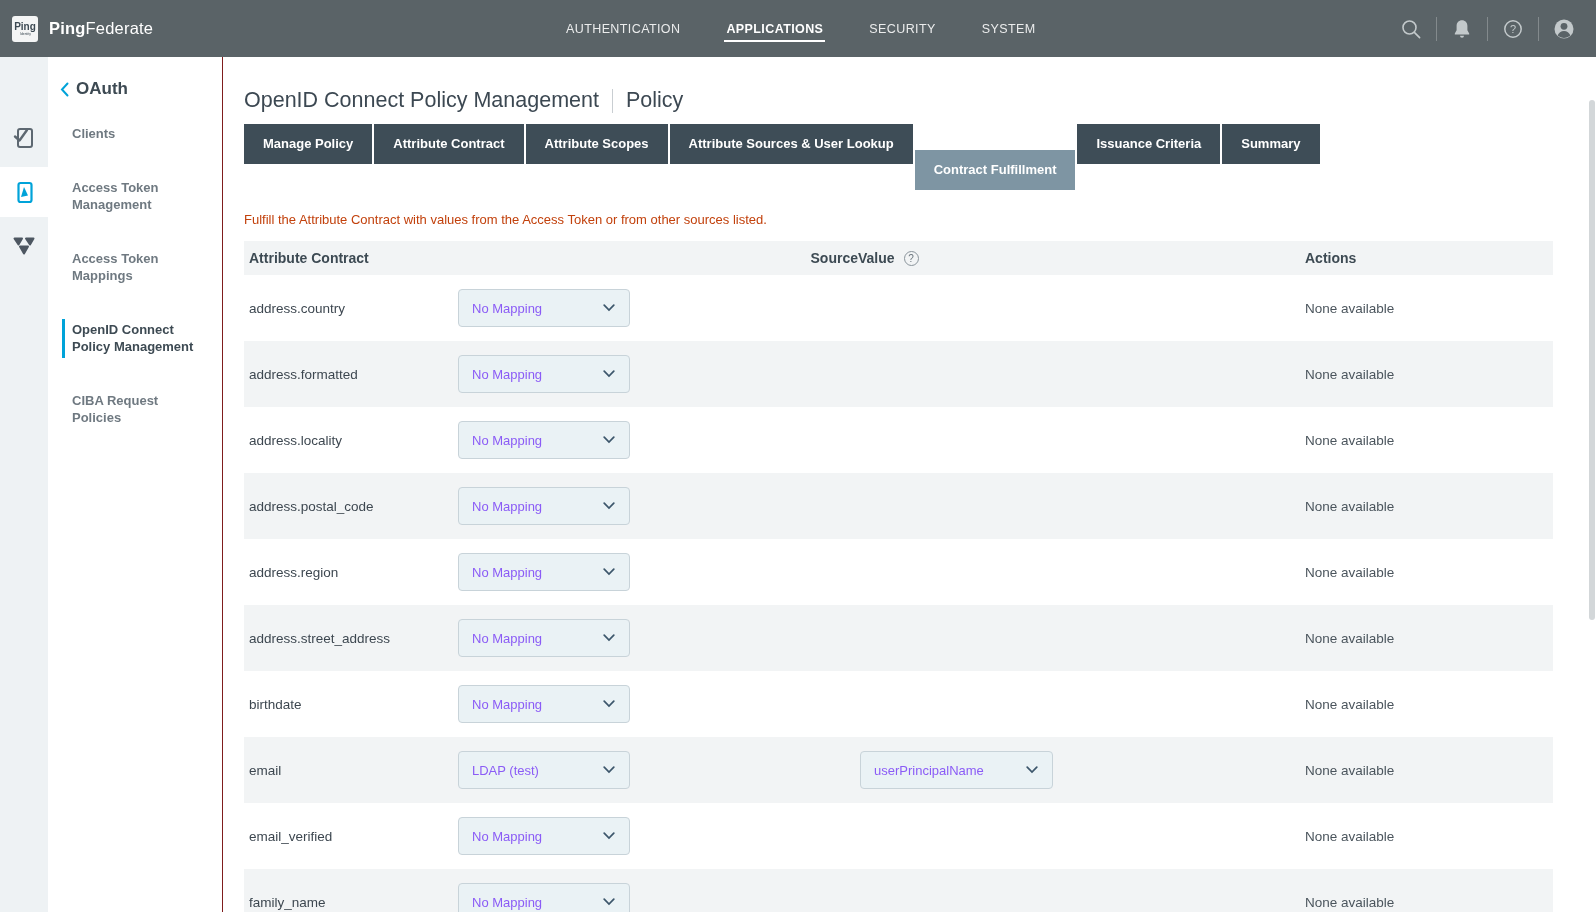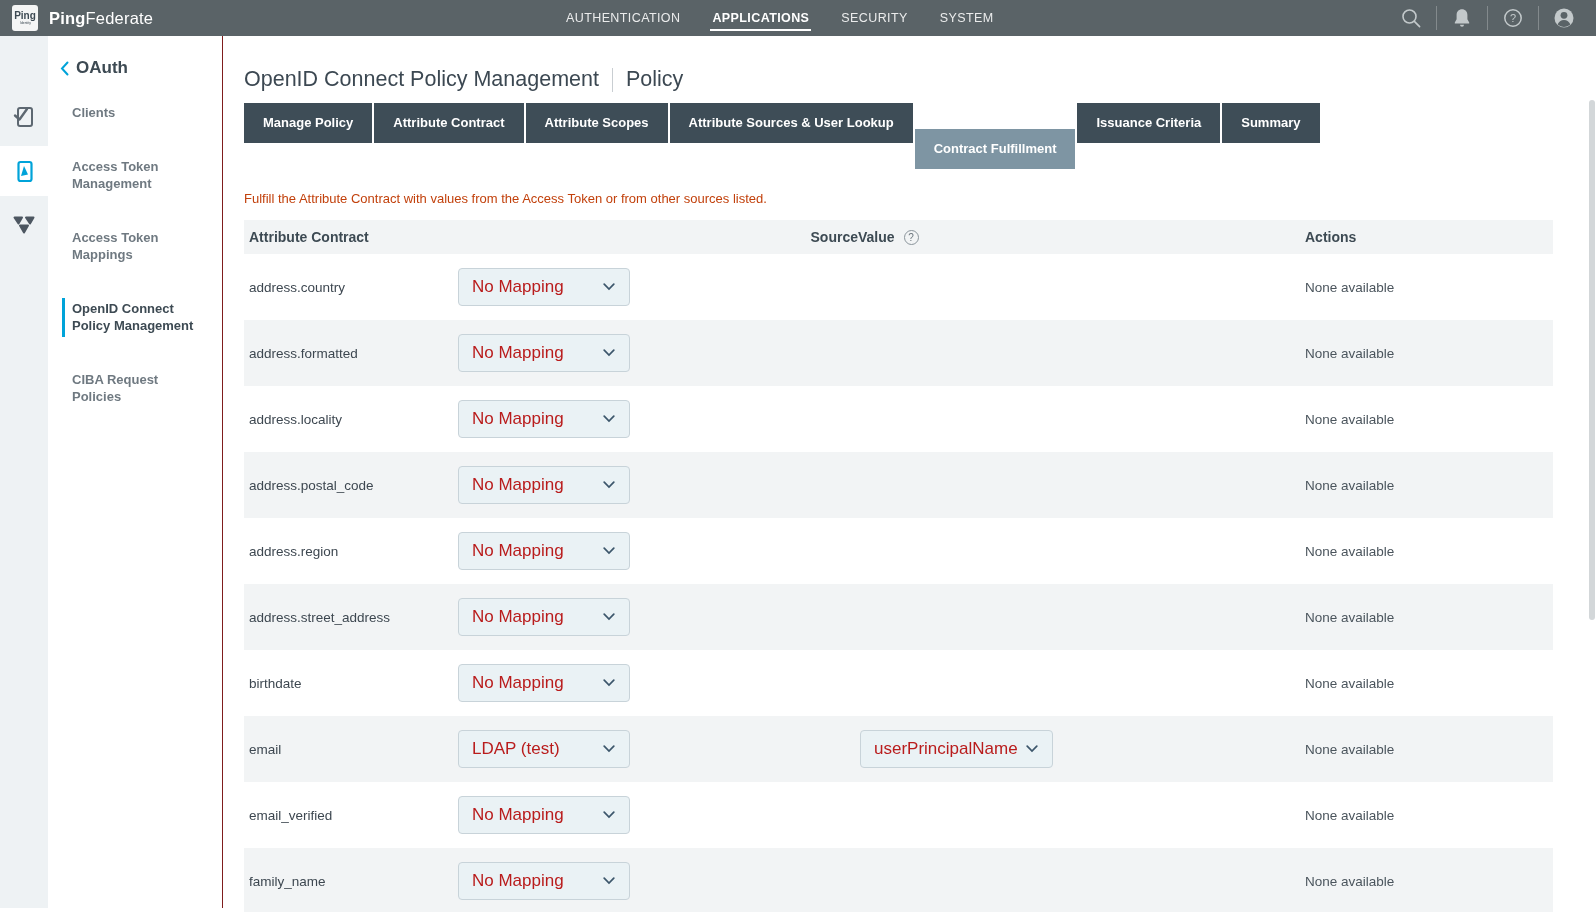--- a/index.html
+++ b/index.html
@@ -1,27 +1,27 @@
 <!DOCTYPE html>
 <html><head>
 <meta charset="utf-8">
 <style>
   * { margin:0; padding:0; box-sizing:border-box; }
   html,body { width:1596px; height:912px; overflow:hidden; background:#fff;
     font-family:"Liberation Sans","DejaVu Sans",sans-serif; }
 
   
-  .topbar { position:relative; height:36px; background:#5a6367; display:flex; align-items:center; }
+  .topbar { position:relative; height:57px; background:#5a6367; display:flex; align-items:center; }
   .logo-box { width:26px; height:26px; margin-left:12px; background:#f4f5f5; border-radius:3px;
     display:flex; flex-direction:column; align-items:center; justify-content:center; }
   .logo-box .logo-main { font-size:10px; font-weight:700; color:#3d4a53; line-height:10px; }
   .logo-box .logo-sub { font-size:4px; color:#3d4a53; line-height:4px; transform:scale(.85); }
   .brand { margin-left:11px; color:#fff; font-size:16.5px; letter-spacing:.2px; }
   .brand b { font-weight:700; } .brand span { font-weight:400; }
-  .topnav { position:absolute; left:566px; top:0; height:100%; display:flex; align-items:center; gap:32px; }
+  .topnav { position:absolute; left:566px; top:0; height:100%; display:flex; align-items:center; gap:46px; }
   .topnav-item { position:relative; color:rgba(255,255,255,.88); font-size:12.5px; letter-spacing:.4px;
     font-weight:400; cursor:pointer; line-height:40px; }
   .topnav-item.active { font-weight:700; color:#fff; }
   .topnav-item.active::after { content:""; position:absolute; left:-2px; right:-2px; bottom:7px; height:2px; background:#fff; }
   .top-icons { position:absolute; right:7px; top:0; height:100%; display:flex; align-items:center; }
   .top-icon { width:24px; margin:0 13px; display:flex; justify-content:center; cursor:pointer; }
   .top-divider { width:1px; height:24px; background:rgba(255,255,255,.25); }
 
   
   .shell { display:flex; height:872px; }
@@ -69,21 +69,21 @@
   .help-badge { margin-left:9px; width:15px; height:15px; border:1px solid #8a949b; border-radius:50%;
     font-size:10px; font-weight:400; color:#6a747c; display:flex; align-items:center; justify-content:center; cursor:pointer; }
 
   .trow { height:66px; background:#fff; display:flex; align-items:center; }
   .trow.alt { background:#f2f4f5; }
   .attr { font-size:13.5px; color:#3d4750; }
   .act-text { font-size:13.5px; color:#4b555d; }
 
   .select { width:172px; height:38px; background:#eaf2f5; border:1px solid #c8d3d9; border-radius:4px;
     display:flex; align-items:center; justify-content:space-between; padding:0 14px 0 13px; cursor:pointer; }
-  .select .sel-text { font-size:17px; color:#b91c1c; }
+  .select .sel-text { font-size:13px; color:#8b5cf6; }
   .select.value-select { width:193px; margin-left:2px; }
 
   
   .scrollbar { position:absolute; top:40px; right:1px; width:6px; height:872px; }
   .scroll-thumb { position:absolute; top:60px; left:0; width:6px; height:520px; background:#d3d7d9; border-radius:3px; }
 </style>
 </head>
 <body>
 
 <header class="topbar">

